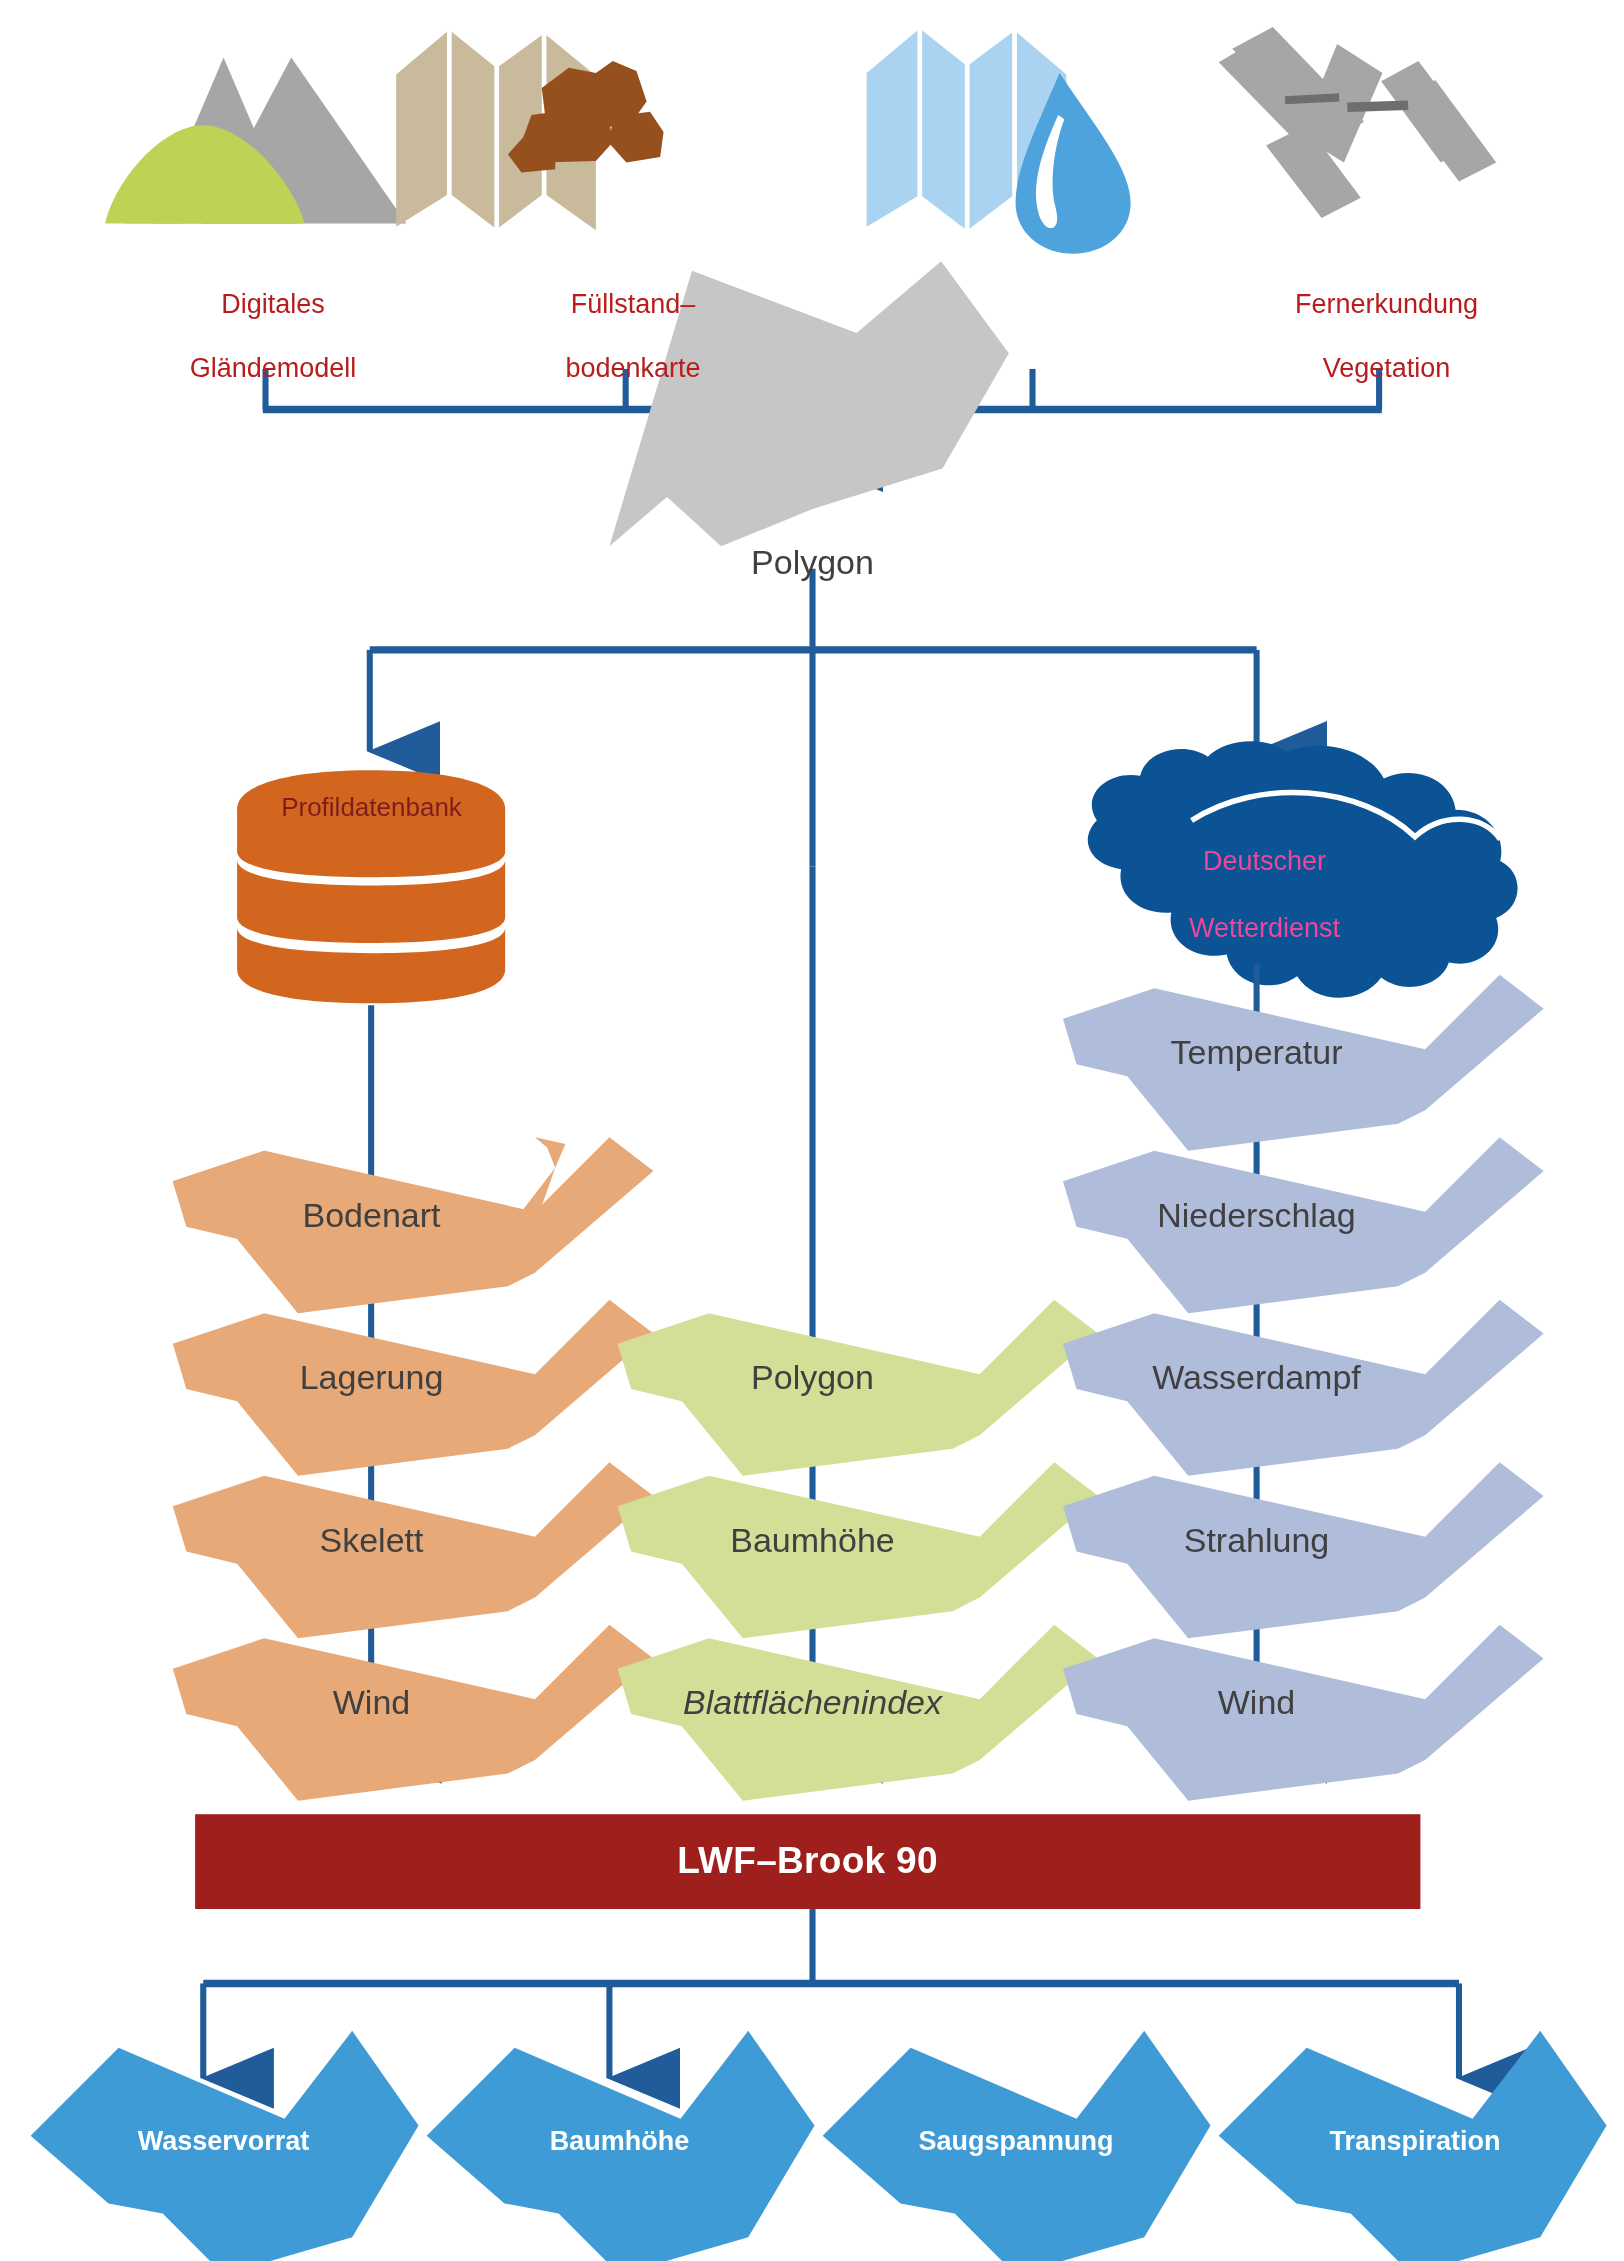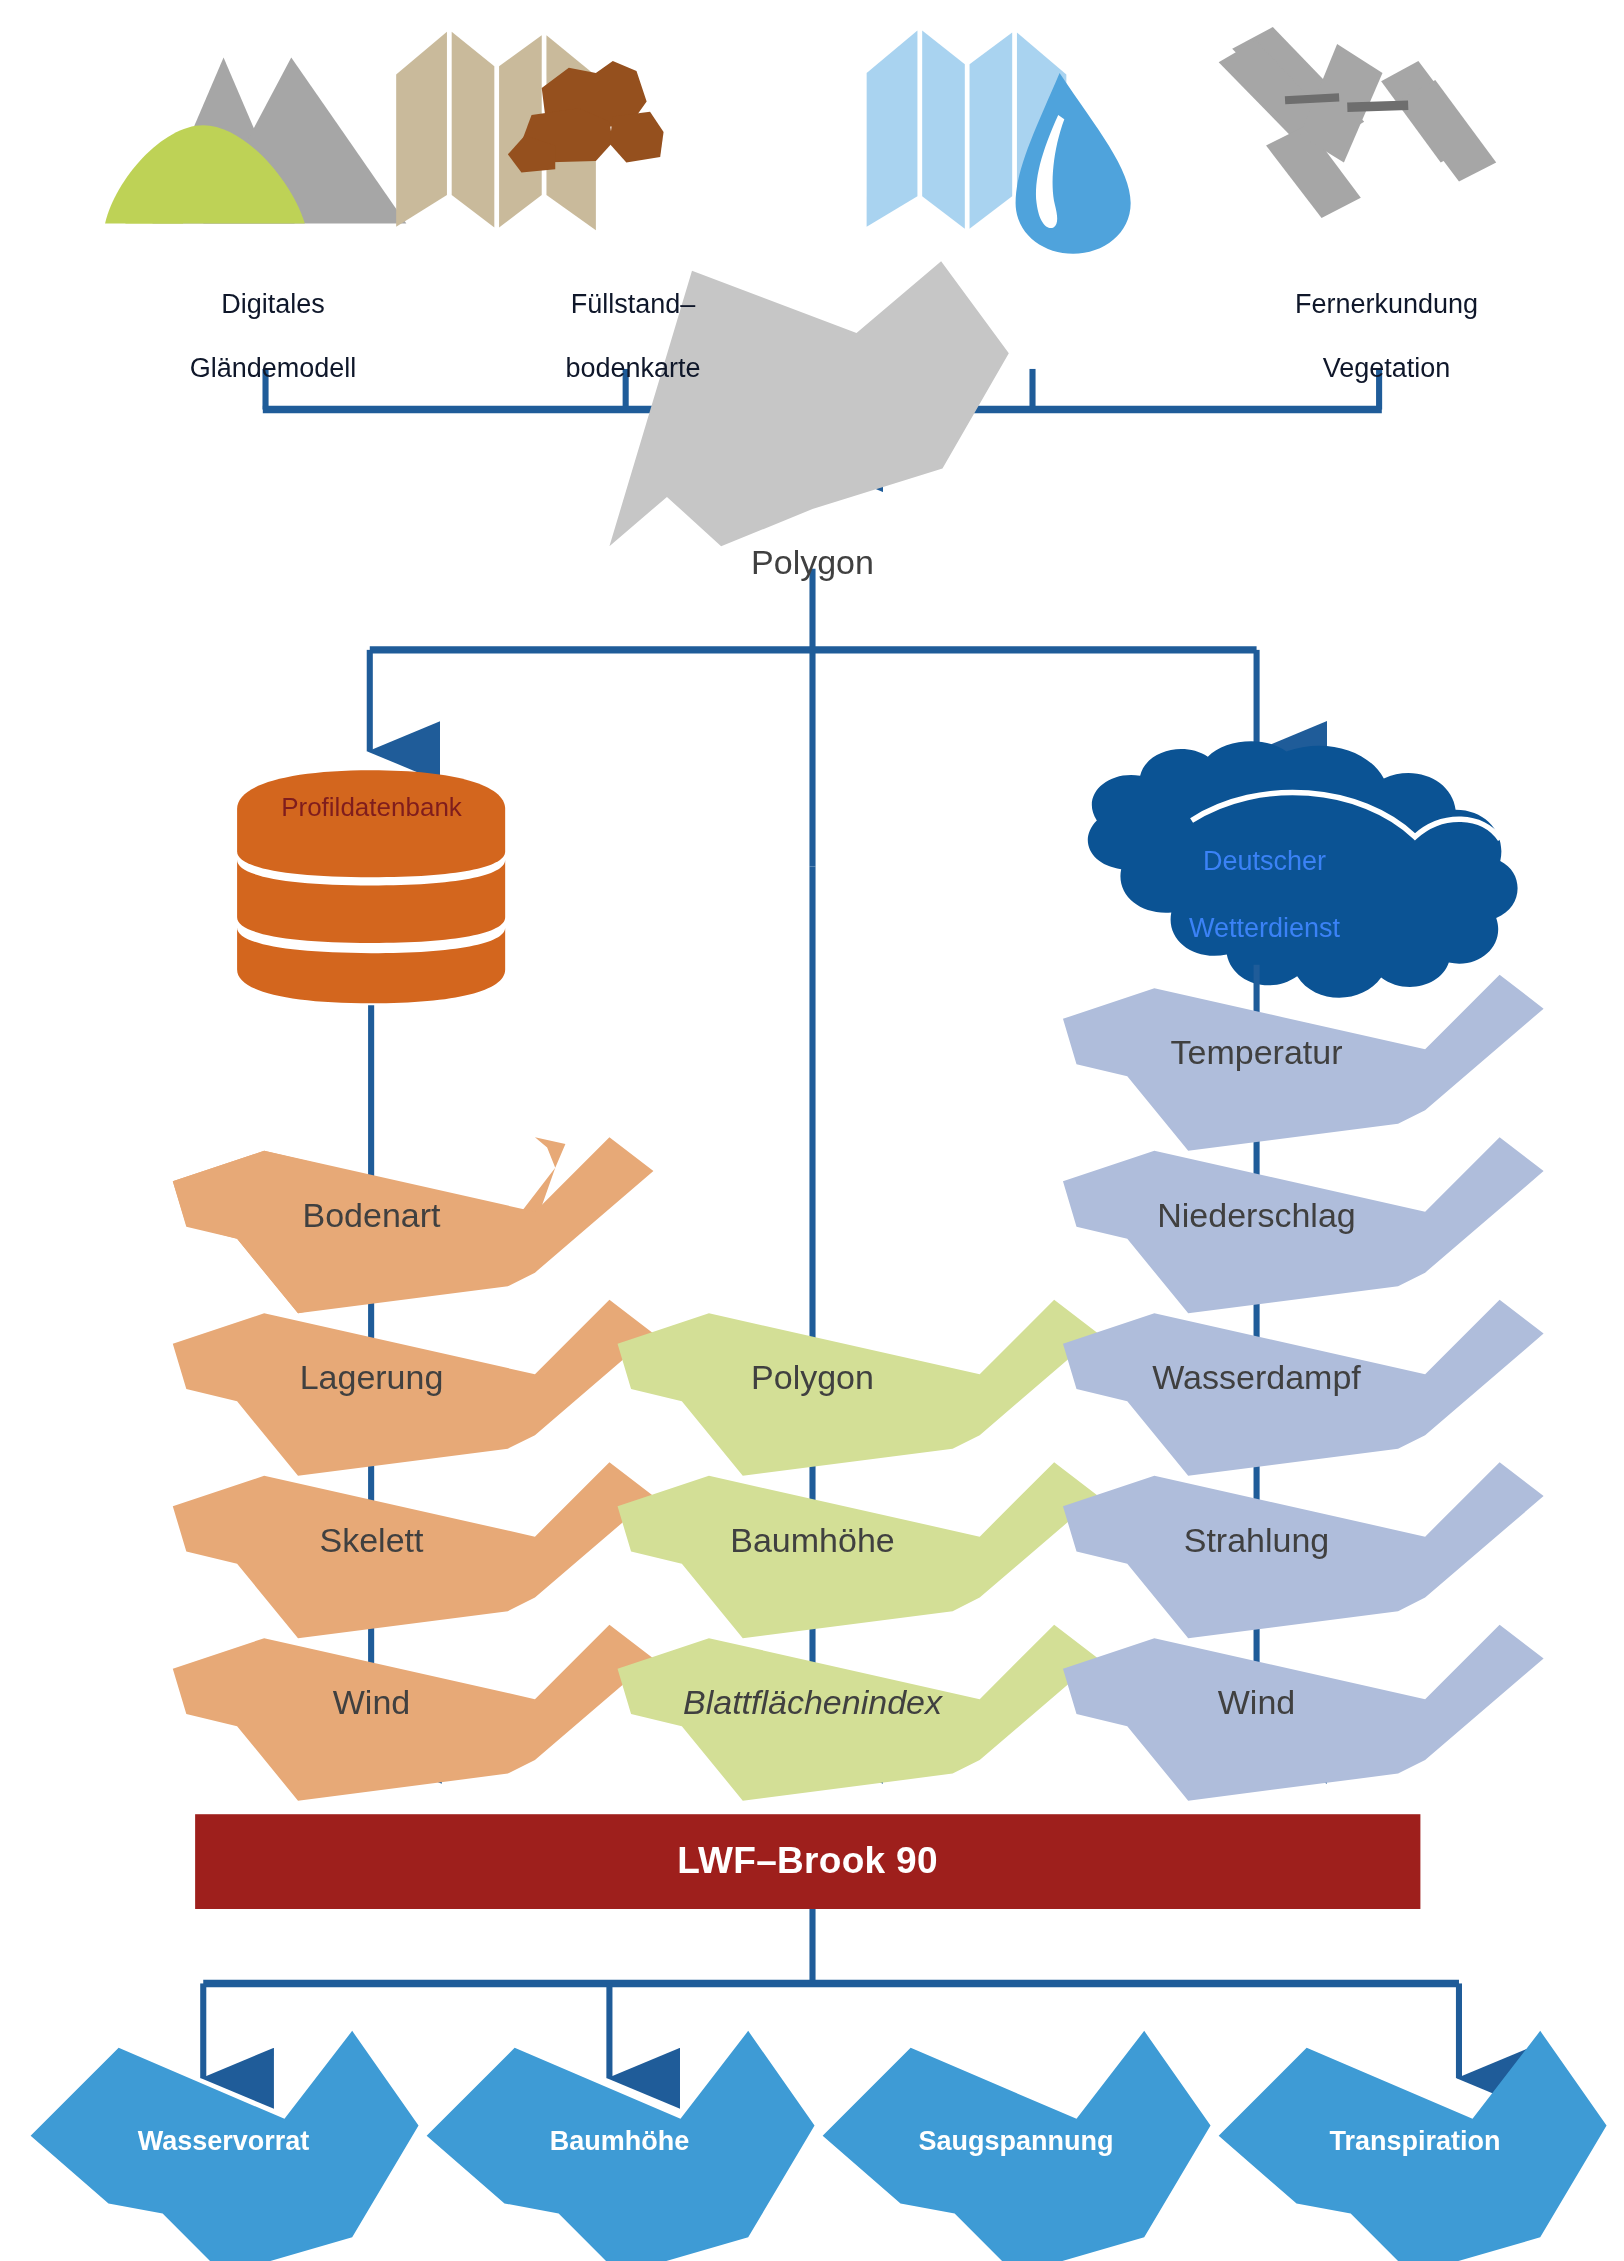--- a/index.html
+++ b/index.html
@@ -4,25 +4,25 @@
 <title>LWF-Brook 90 Flowchart</title>
 <style>
   html,body{margin:0;padding:0;background:#ffffff;}
   body{width:1625px;height:2261px;overflow:hidden;
        font-family:"Liberation Sans","DejaVu Sans",sans-serif;}
   #stage{position:relative;width:1625px;height:2261px;background:#fff;}
   svg#canvas{position:absolute;left:0;top:0;width:1625px;height:2261px;}
   .lbl{position:absolute;text-align:center;color:#1a1a1a;
        font-family:"Liberation Sans","DejaVu Sans",sans-serif;
        line-height:1.18;white-space:pre;pointer-events:none;}
-  .src-lbl{font-size:27px;color:#0f172a;}
+  .src-lbl{font-size:27px;color:#b91c1c;}
   .shape-lbl{font-size:34px;color:#404040;}
   .brand-lbl{color:#ffffff;font-size:37px;font-weight:bold;letter-spacing:0.3px;}
   .db-lbl{color:#7f1d1d;font-size:26px;}
-  .cloud-lbl{color:#3b82f6;font-size:27px;line-height:1.25;text-align:center;}
+  .cloud-lbl{color:#ec4899;font-size:27px;line-height:1.25;text-align:center;}
   .out-lbl{color:#ffffff;font-size:27px;font-weight:600;}
 </style>
 </head>
 <body>
 
 <div id="stage">
 
 <svg id="canvas" viewBox="0 0 2400 3340" xmlns="http://www.w3.org/2000/svg">
   <defs>
     <marker id="arrow" viewBox="0 0 10 12" refX="5" refY="11.6" markerWidth="10" markerHeight="12" orient="auto-start-reverse">

